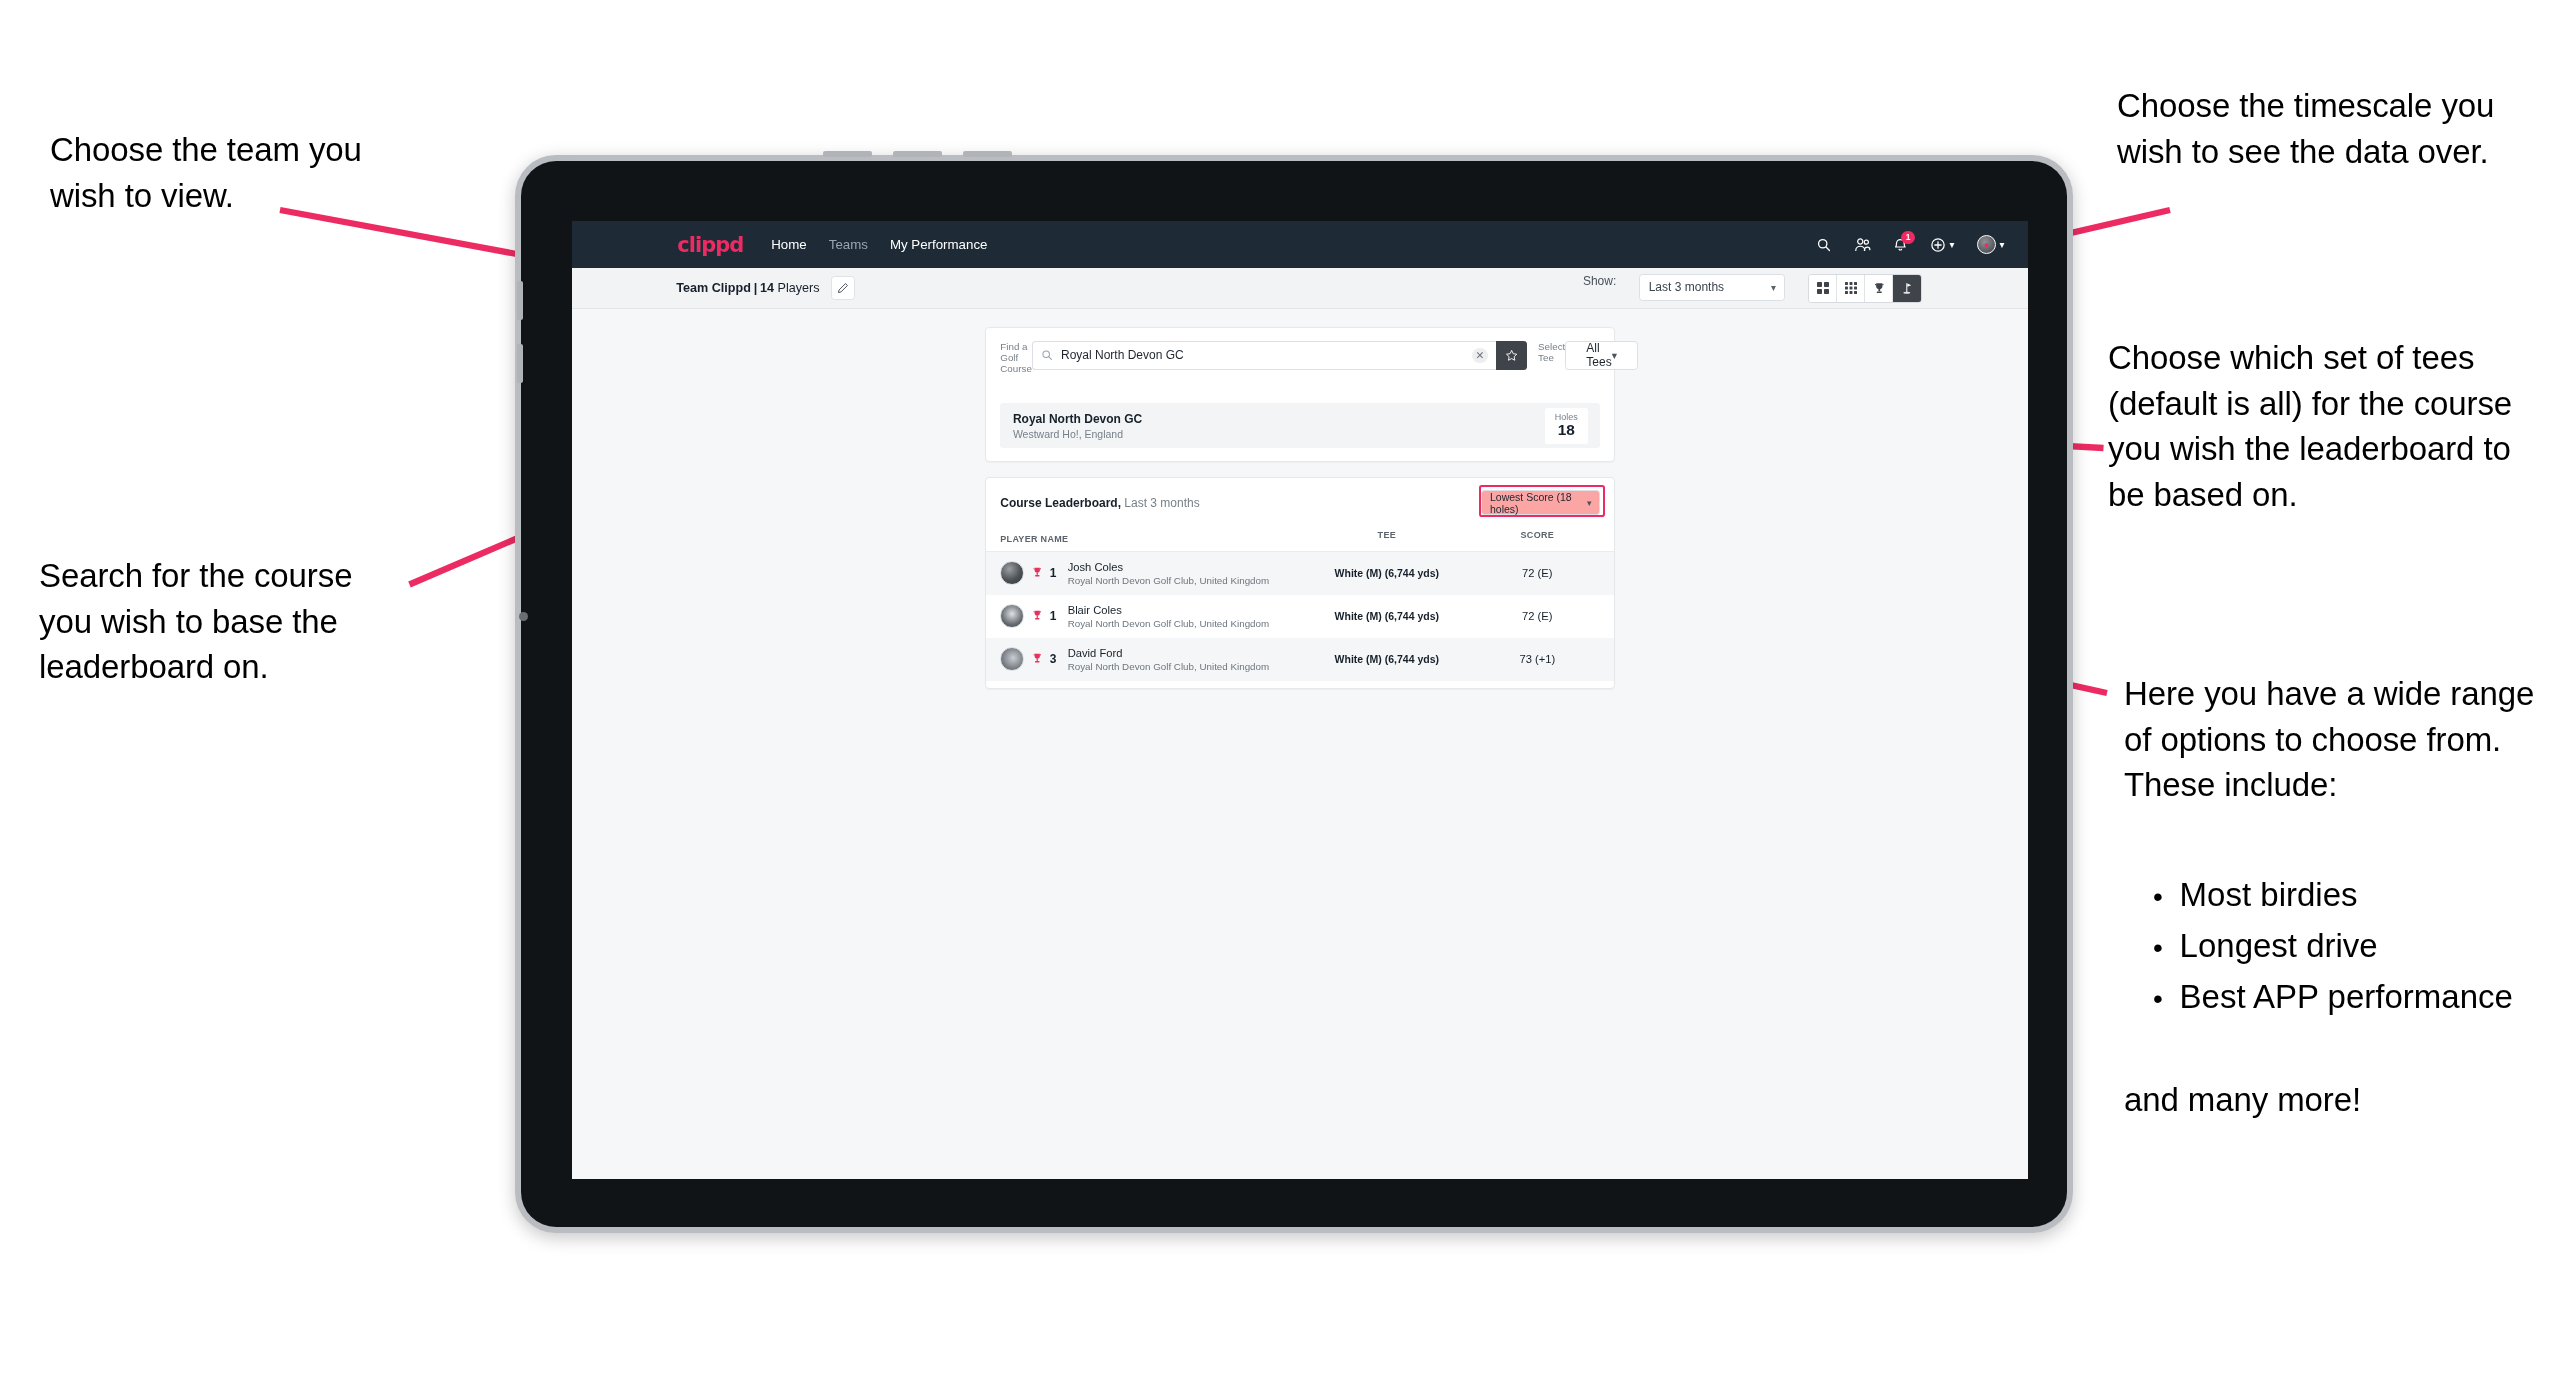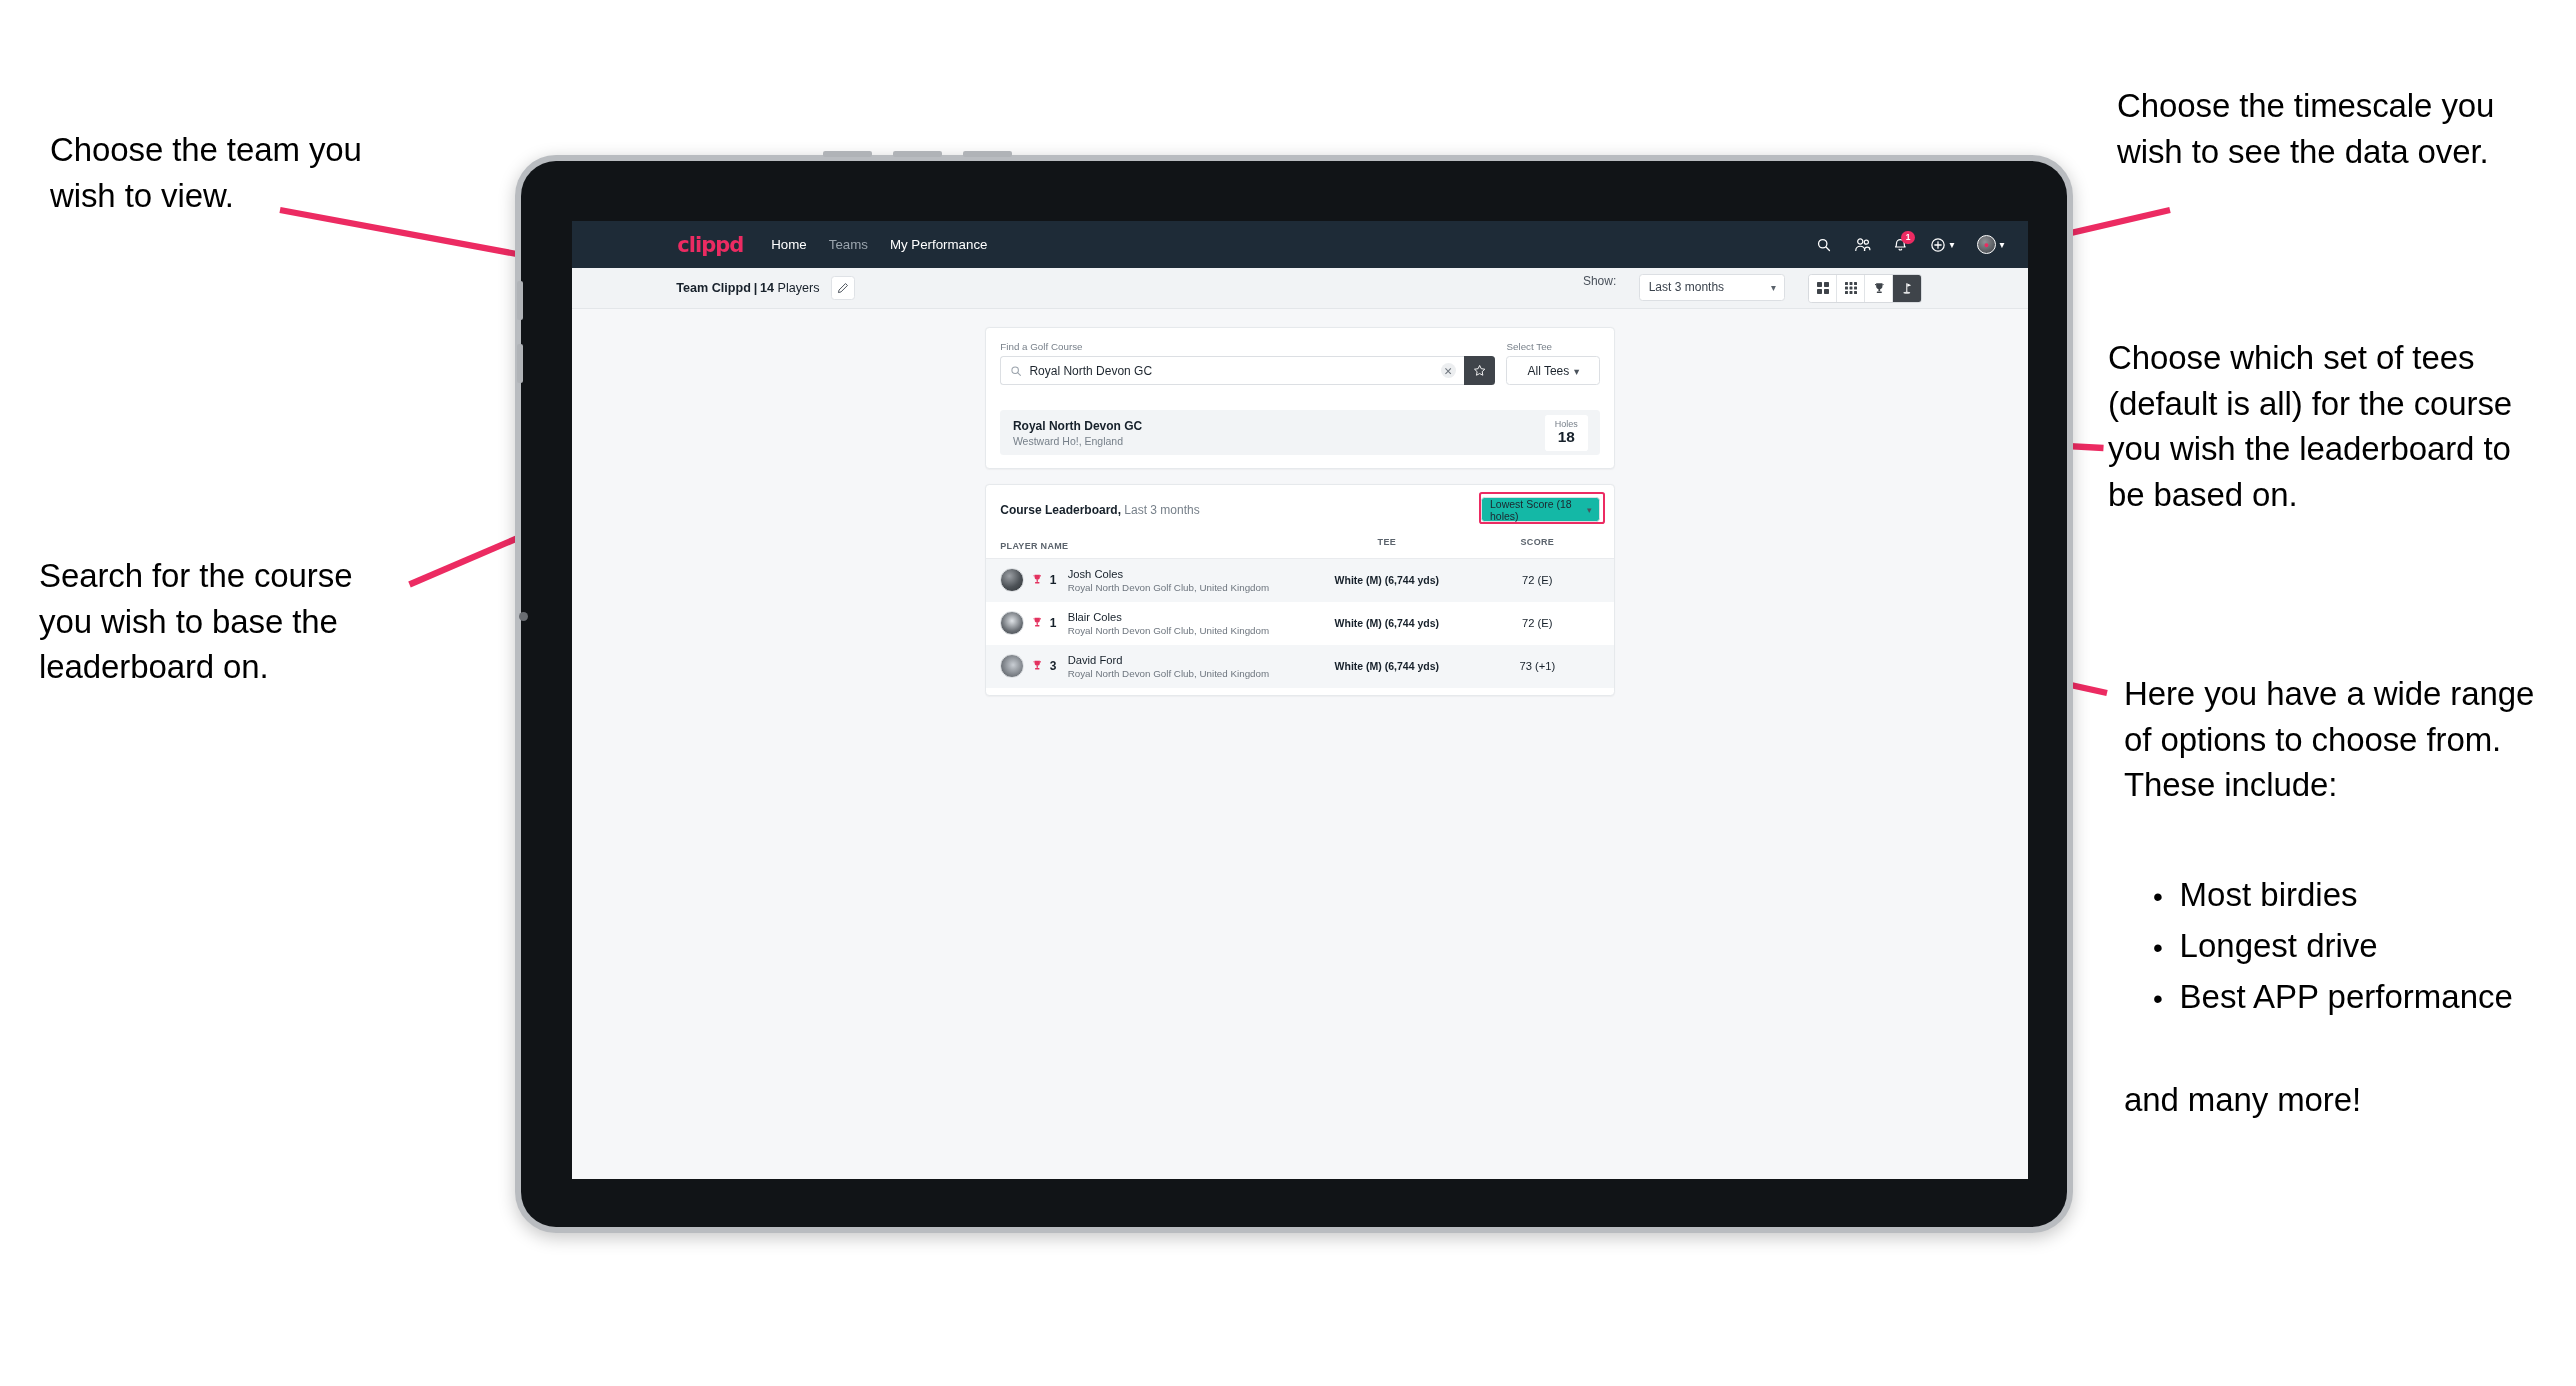--- a/index.html
+++ b/index.html
@@ -143,21 +143,21 @@
 
   
   .content { padding: 18px 0 0; }
   .panel {
     width: 630px; margin: 0 auto;
     background: #fff; border: 0.7px solid #e6e9ec; border-radius: 4.2px;
     box-shadow: 0 0.7px 1.4px rgba(0,0,0,.04);
   }
   .search-panel { padding: 12.6px 14px 14px; }
   .field-row { display: flex; gap: 11.2px; align-items: flex-start; }
-  .field { display: flex; flex-direction: column; }
+  .field { display: flex; flex-direction: row; }
   .field-label { font-size: 9.8px; color: #78808a; margin-bottom: 4.2px; }
   .search-wrap { display: flex; align-items: stretch; }
   .search-box {
     width: 464px; height: 29px; border: 0.7px solid #dcdfe3;
     border-right: none; border-radius: 3.5px 0 0 3.5px;
     display: flex; align-items: center; padding: 0 8.4px; background:#fff;
   }
   .search-val { font-size: 12px; color: #1d252e; margin-left: 7.7px; }
   .clear-x {
     margin-left: auto; width: 15.4px; height: 15.4px; border-radius: 50%;
@@ -190,21 +190,21 @@
   }
   .holes-label { font-size: 9px; color: #78808a; }
   .holes-val { font-size: 15.4px; font-weight: 700; color: #16202a; line-height: 1.1; }
 
   .lb-panel { margin-top: 15.4px; }
   .lb-head { display: flex; align-items: center; padding: 12px 14px 10.5px; }
   .lb-title { font-size: 12px; color: #16202a; }
   .lb-title b { font-weight: 700; }
   .lb-title .sub { color: #77808a; }
   .lb-select {
-    margin-left: auto; width: 119px; height: 25px; background: #14b8a6;
+    margin-left: auto; width: 119px; height: 25px; background: #fca5a5;
     border: 0.7px solid #dcdfe3; border-radius: 3.5px;
     display: flex; align-items: center; padding: 0 7.7px;
     font-size: 10.5px; color: #1d252e;
   }
   .lb-select .chev { margin-left: auto; font-size: 9px; color: #4b535c; }
   .lb-select-hl {
     position: absolute; border: 2.8px solid #ec2b62; border-radius: 2.8px;
     pointer-events: none;
   }
 

